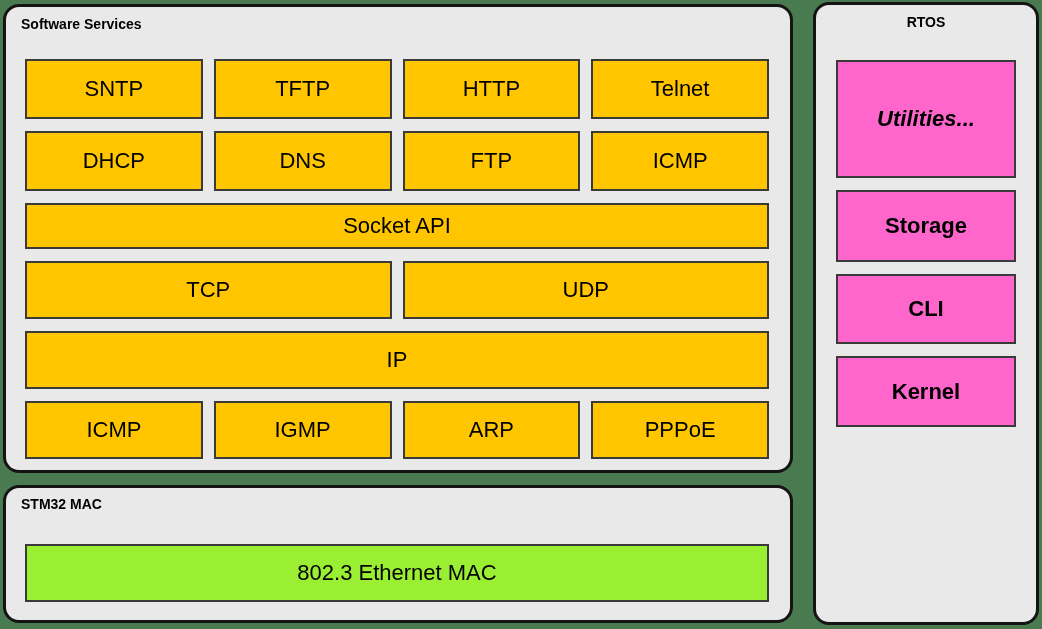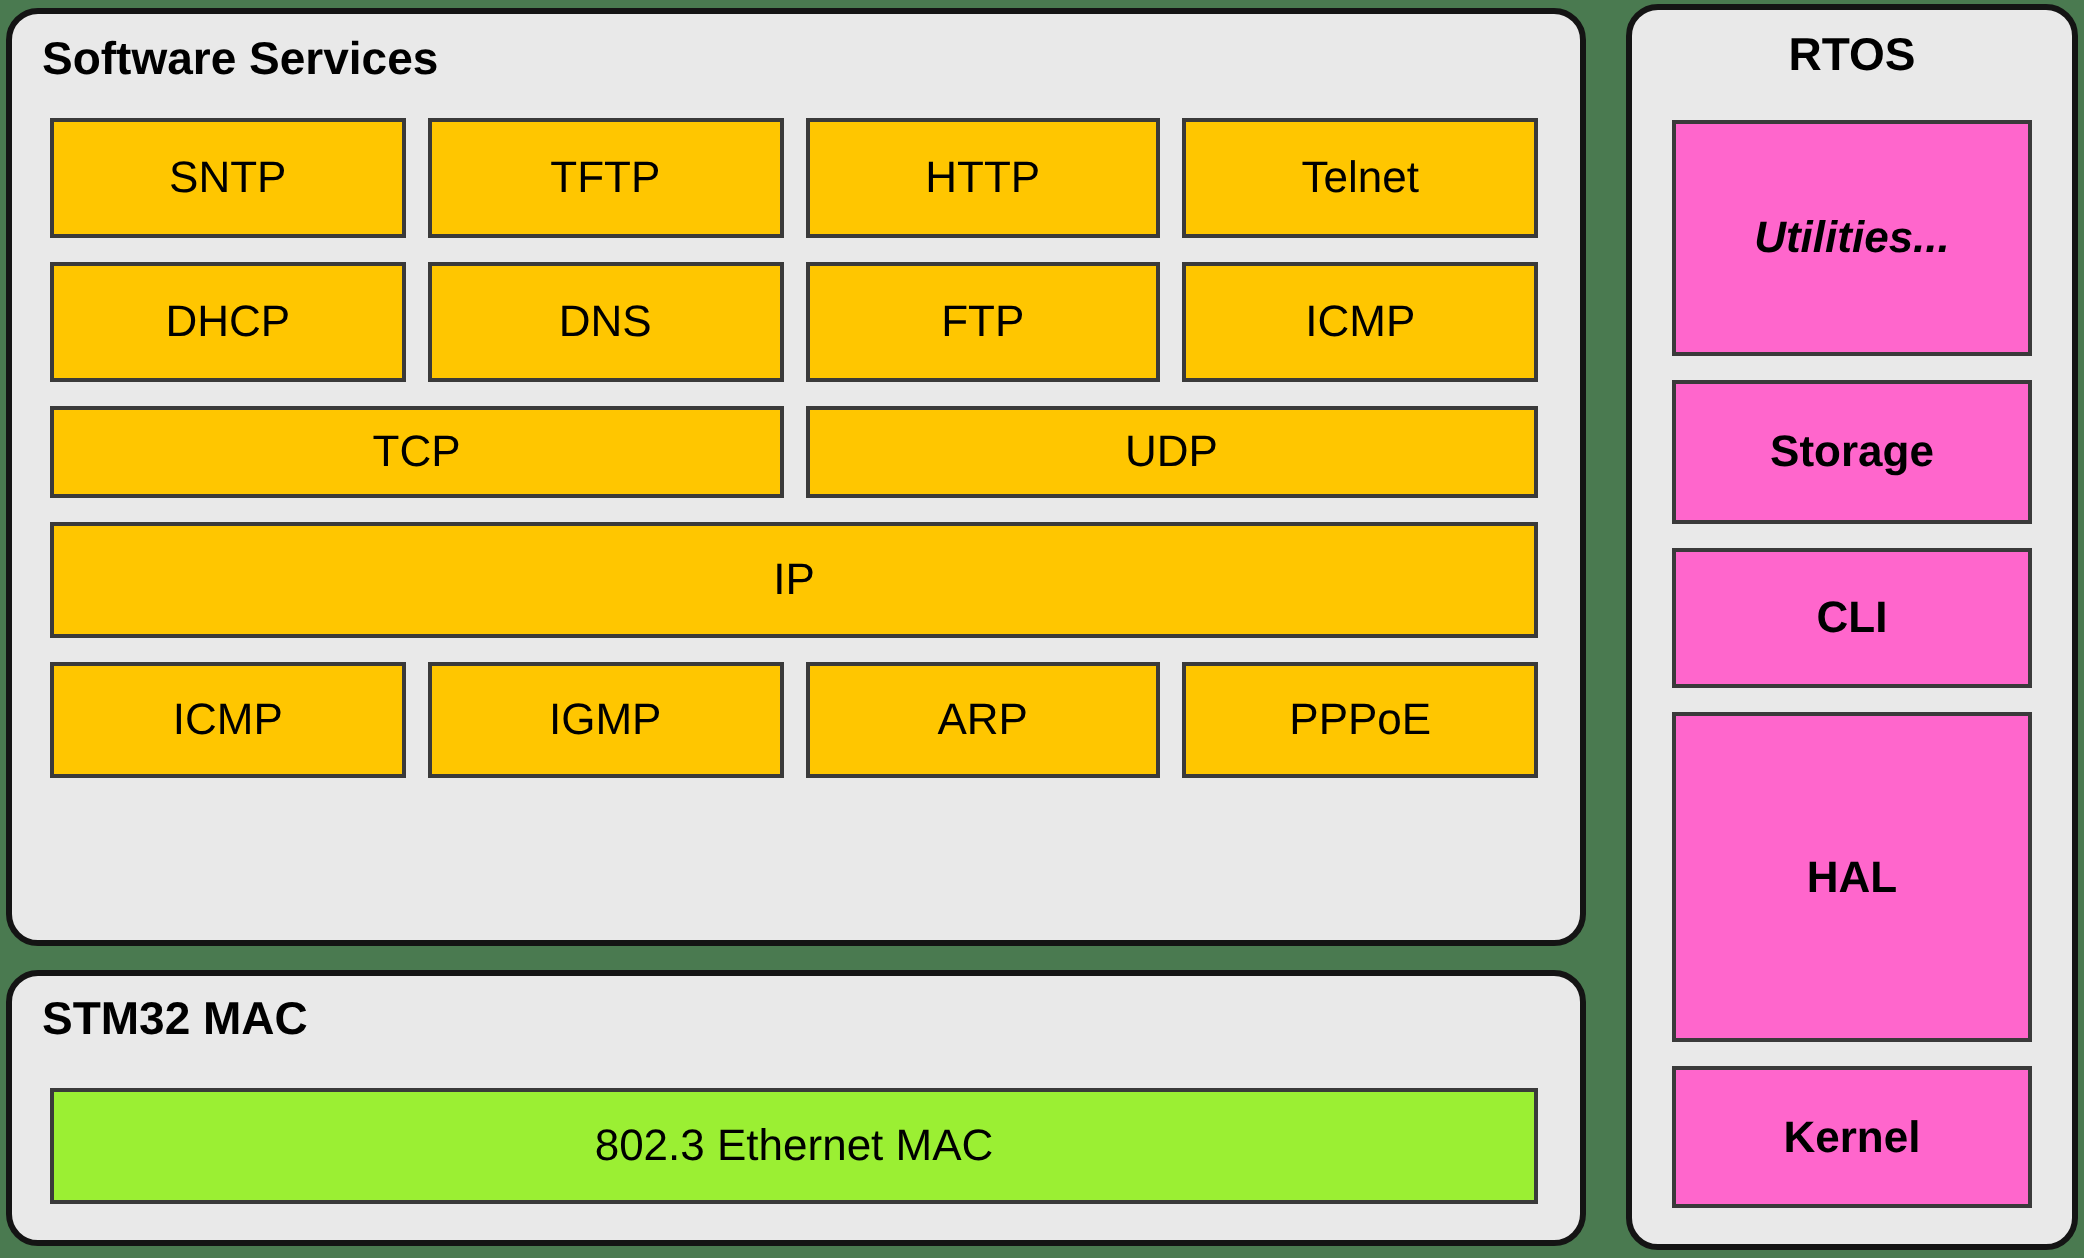--- a/index.html
+++ b/index.html
@@ -13,21 +13,21 @@
   }
   .panel {
     position: absolute;
     background: var(--panel_bg, #E9E9E9);
     border: 3px solid var(--panel_border, #141414);
     border-radius: 16px;
     box-sizing: border-box;
   }
   .panel-title {
     position: absolute;
-    font-size: 23px;
+    font-size: 14px;
     font-weight: bold;
     color: var(--text, #000);
     white-space: nowrap;
   }
   #software-panel { left: 3px; top: 4px; width: 790px; height: 469px; }
   #software-title { left: 15px; top: 9px; }
   #mac-panel { left: 3px; top: 485px; width: 790px; height: 138px; }
   #mac-title { left: 15px; top: 8px; }
   #rtos-panel { left: 813px; top: 2px; width: 226px; height: 623px; }
   #rtos-title { top: 9px; left: 0; right: 0; text-align: center; }
@@ -87,20 +87,21 @@
       <div class="box service">SNTP</div>
       <div class="box service">TFTP</div>
       <div class="box service">HTTP</div>
       <div class="box service">Telnet</div>
 
       <div class="box service">DHCP</div>
       <div class="box service">DNS</div>
       <div class="box service">FTP</div>
       <div class="box service">ICMP</div>
 
+      <div class="box service span4">Socket API</div>
 
       <div class="box service span2">TCP</div>
       <div class="box service span2">UDP</div>
 
       <div class="box service span4">IP</div>
 
       <div class="box service">ICMP</div>
       <div class="box service">IGMP</div>
       <div class="box service">ARP</div>
       <div class="box service">PPPoE</div>
@@ -111,18 +112,17 @@
     <div class="panel-title" id="mac-title">STM32 MAC</div>
     <div class="box mac-box" id="mac-box">802.3 Ethernet MAC</div>
   </section>
 
   <section class="panel" id="rtos-panel">
     <div class="panel-title" id="rtos-title">RTOS</div>
     <div id="rtos-stack">
       <div class="box rtos-box" id="rtos-box-utilities">Utilities...</div>
       <div class="box rtos-box" id="rtos-box-storage">Storage</div>
       <div class="box rtos-box" id="rtos-box-cli">CLI</div>
-      <div class="box rtos-box" id="rtos-box-hal">HAL</div>
       <div class="box rtos-box" id="rtos-box-kernel">Kernel</div>
     </div>
   </section>
 
 </div>
 
 </body></html>

